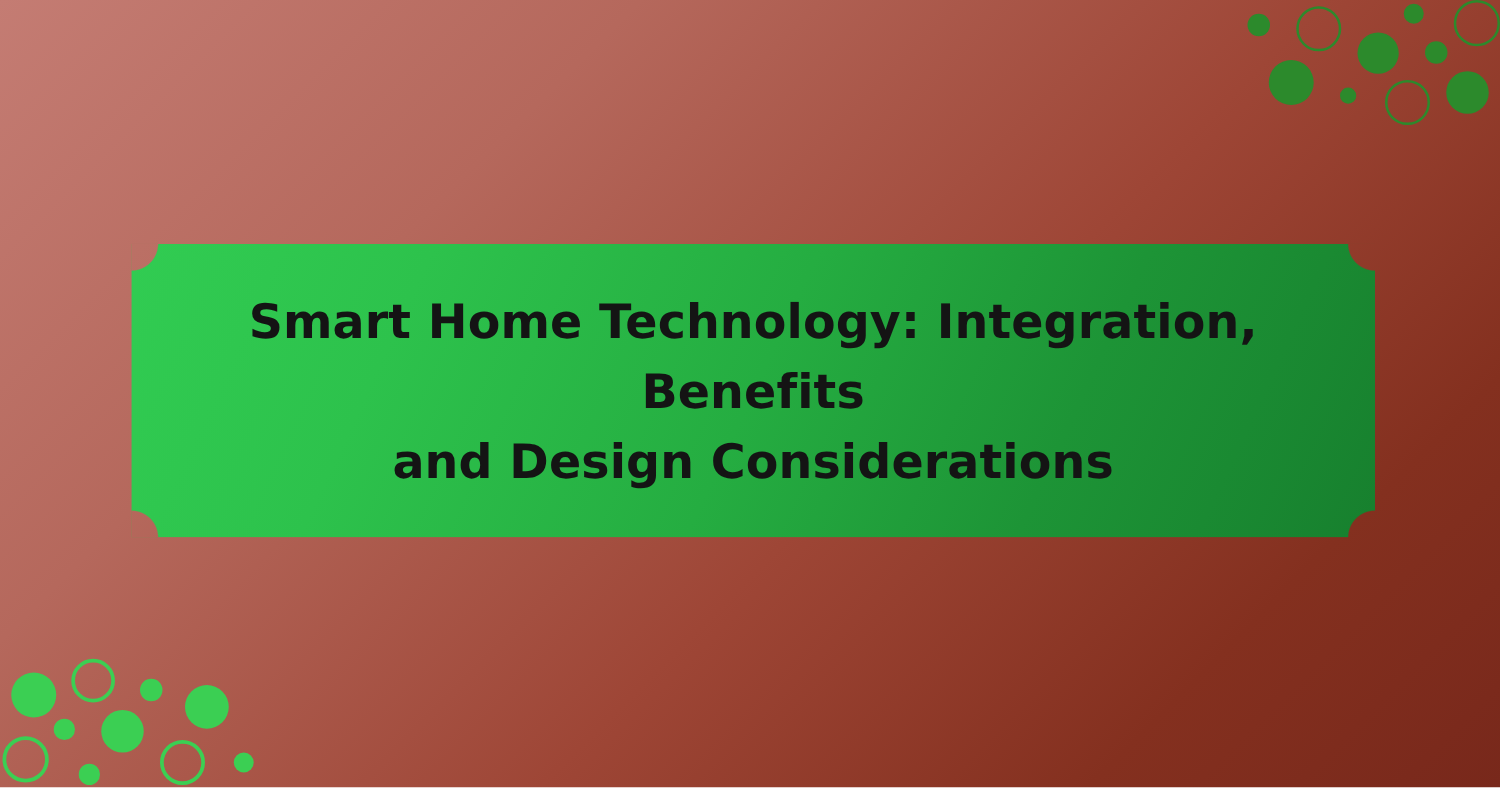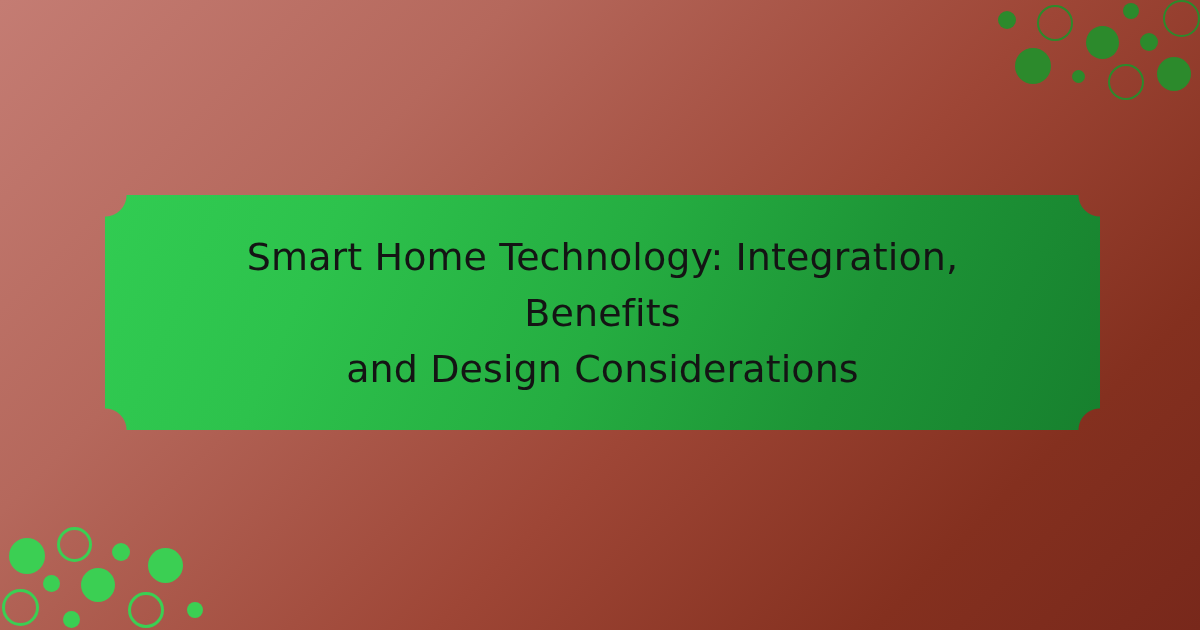--- a/index.html
+++ b/index.html
@@ -78,21 +78,21 @@
     position: absolute;
     inset: 0;
     display: flex;
     align-items: center;
     justify-content: center;
     text-align: center;
     padding: 0 60px;
     box-sizing: border-box;
     font-size: 38px;
     line-height: 56px;
-    font-weight: 400;
+    font-weight: 700;
     letter-spacing: 0.1px;
     color: #141414;
     white-space: pre-line;
   }
 </style>
 </head>
 <body>
 
 <div id="canvas">
 

